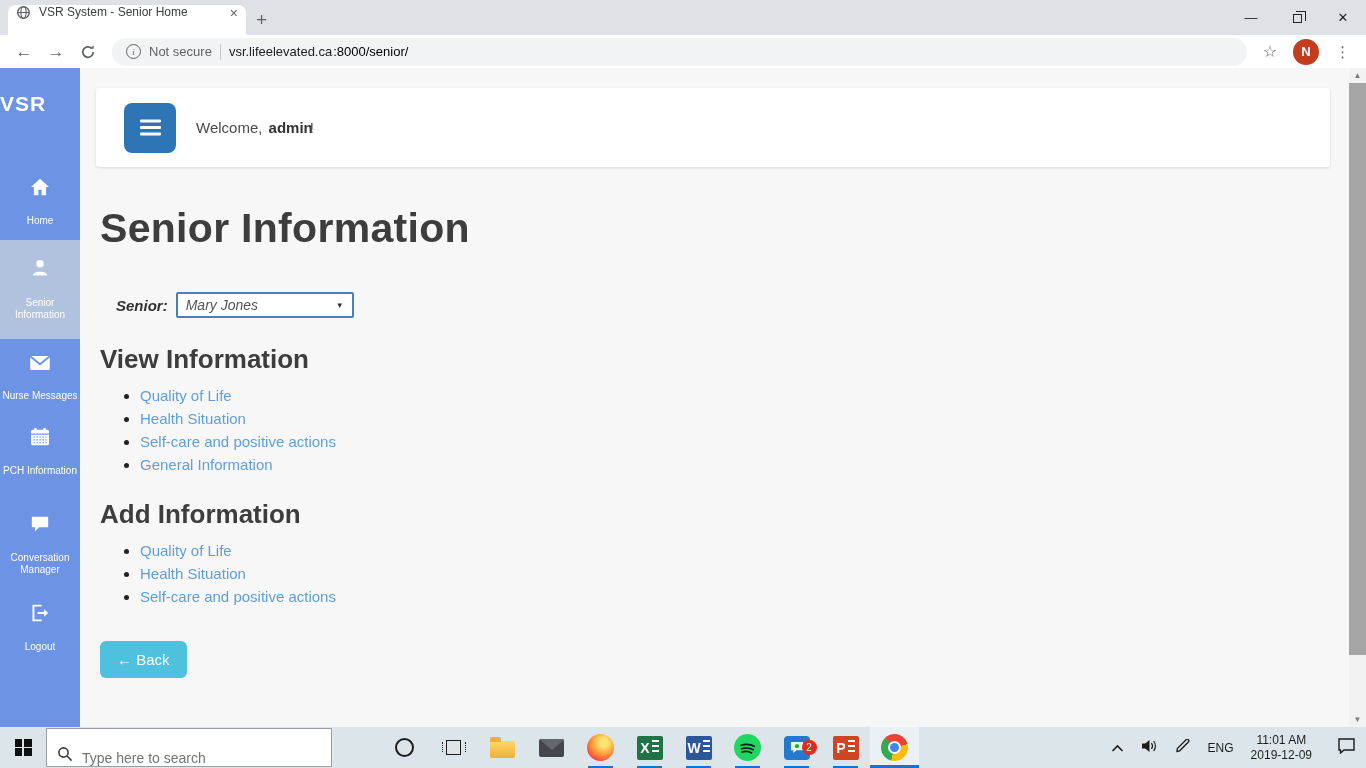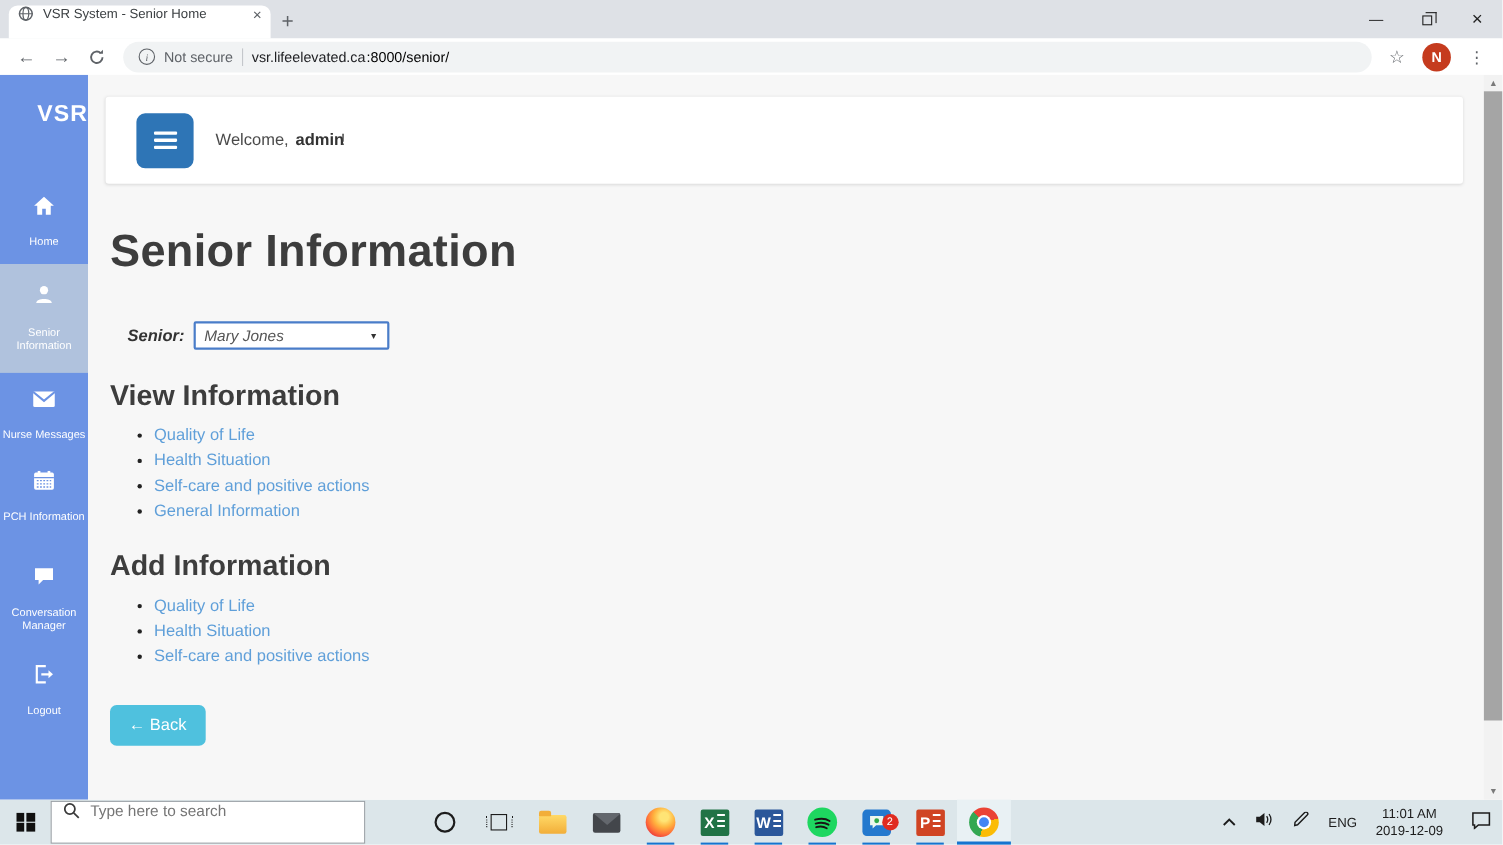--- a/index.html
+++ b/index.html
@@ -36,21 +36,21 @@
   .star { font-size:16px; color:#5f6368; margin:0 6px; }
   .avatar { width:26px; height:26px; border-radius:50%; background:#c53b1e; color:#fff;
             display:flex; align-items:center; justify-content:center; font-size:13px; font-weight:bold; margin:0 6px; }
   .menu-dots { font-size:15px; color:#5f6368; margin:0 6px; }
 
   
   .content { height:659px; display:flex; background:#f7f7f7; position:relative; overflow:hidden; flex-shrink:0; }
 
   
   .sidebar { width:80px; background:#6c93e4; color:#fff; display:flex; flex-direction:column;
-             align-items:flex-end; text-align:center; flex-shrink:0; }
+             align-items:flex-start; text-align:center; flex-shrink:0; }
   .logo { font-size:21px; font-weight:bold; letter-spacing:1px; margin-top:24px; }
   .nav-item { width:100%; display:flex; flex-direction:column; align-items:center; gap:19px;
               font-size:10px; line-height:12px; cursor:default; }
   .nav-item svg { display:block; }
   .i-home { margin-top:62px; }
   .i-senior { margin-top:13px; background:#b0c2dd; padding:18px 2px; }
   .i-nurse { margin-top:16px; }
   .i-smsg { margin-top:36px; }
   .i-pch  { margin-top:26px; }
   .i-conv { margin-top:38px; }
@@ -89,21 +89,21 @@
   .sb-arrow { font-size:8px; color:#7a7a7a; height:15px; line-height:15px; }
   .sb-thumb { width:17px; height:572px; background:#a5a5a5; }
   .sb-arrow.down { margin-top:auto; }
 
   
   .taskbar { height:41px; background:#dce6ea; display:flex; align-items:center; flex-shrink:0; }
   .tb-start { width:46px; height:41px; display:flex; align-items:center; justify-content:center; }
   .winlogo { width:17px; height:17px; display:grid; grid-template-columns:1fr 1fr; grid-template-rows:1fr 1fr; gap:1.5px; }
   .winlogo span { background:#101010; }
   .tb-search { width:286px; height:39px; background:#fff; border:1px solid #9aa0a6;
-               display:flex; align-items:flex-start; padding:0 10px; gap:9px; }
+               display:flex; align-items:flex-end; padding:0 10px; gap:9px; }
   .tb-search input { border:none; outline:none; font-size:14px; color:#444; width:220px;
                      font-family:"Liberation Sans",sans-serif; background:transparent; }
   .tile { width:49px; height:41px; display:flex; align-items:center; justify-content:center; position:relative; }
   .tile.running::after { content:''; position:absolute; bottom:0; left:12px; right:12px; height:2.5px; background:#1574cf; }
   .tile.active-app { background:#e9f1f4; }
   .tile.active-app::after { left:0; right:0; height:3px; }
   .cortana { width:19px; height:19px; border:2px solid #1c1c1c; border-radius:50%; }
   .taskview { width:15px; height:15px; border:1.7px solid #1c1c1c; position:relative; }
   .taskview::before { content:''; position:absolute; left:-5.5px; top:1px; height:10px; border-left:1.7px dotted #1c1c1c; }
   .taskview::after  { content:''; position:absolute; right:-5.5px; top:1px; height:10px; border-left:1.7px dotted #1c1c1c; }

